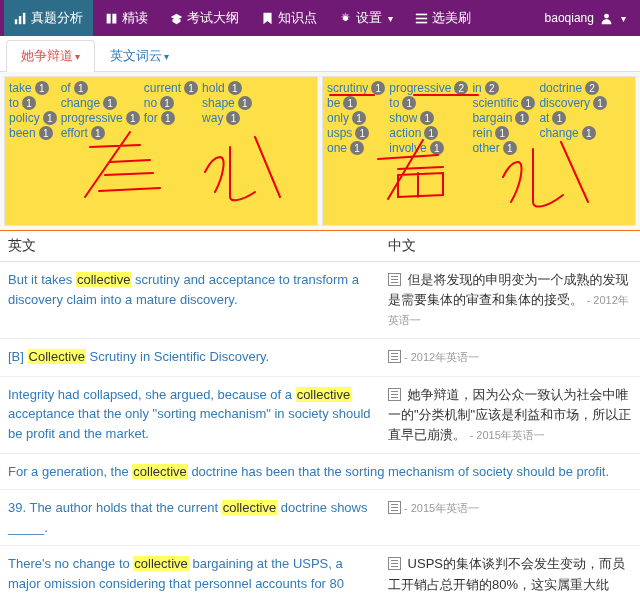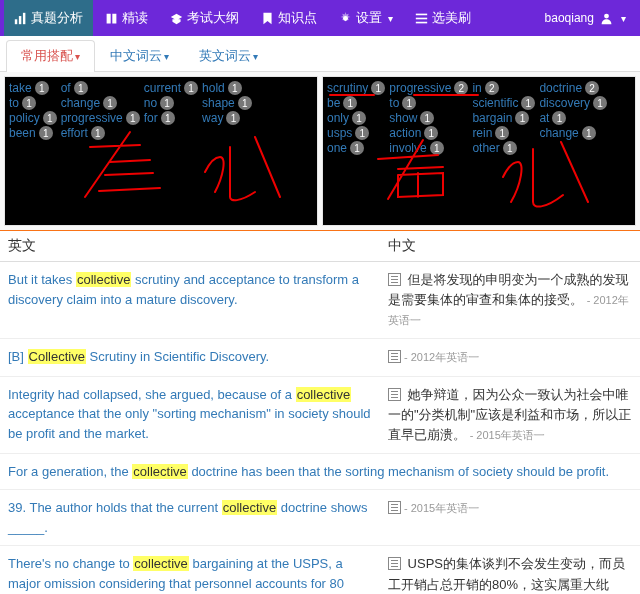--- a/index.html
+++ b/index.html
@@ -1,27 +1,27 @@
 <!DOCTYPE html>
 <html><head>
 <meta charset="utf-8">
 <style>
 *{box-sizing:border-box;margin:0;padding:0}
 body{font-family:-apple-system,"Helvetica Neue",Arial,"Microsoft YaHei",sans-serif;font-size:13px;color:#333;background:#fff;width:640px}
-.topbar{background:#6d28d9;height:36px;display:flex;align-items:center;padding:15px 4px;color:#fff}
+.topbar{background:#701a75;height:36px;display:flex;align-items:center;padding:15px 4px;color:#fff}
 .topbar .nav{display:flex;gap:2px;flex:1}
 .topbar .navitem{display:flex;align-items:center;gap:4px;padding:0 10px;height:36px;cursor:pointer;font-size:13px}
 .topbar .navitem.active{background:#2e6d8a}
 .topbar .user{display:flex;align-items:center;gap:6px;padding:0 10px;font-size:12px}
 .subtabs{display:flex;border-bottom:1px solid #ddd;padding:4px 0 0 6px;gap:0}
 .subtabs .tab{padding:6px 14px;color:#337ab7;cursor:pointer;border:1px solid transparent;border-bottom:none;font-size:13px}
 .subtabs .tab.active{color:#d9534f;border-color:#ddd;border-radius:4px 4px 0 0;background:#fff;margin-bottom:-1px}
 .chev{font-size:10px;margin-left:2px}
 .wordpanes{display:flex;gap:4px;padding:4px;background:#f8f8f8}
-.pane{flex:1;background:#000000;border:1px solid #e5e5e5;padding:4px;position:relative;height:150px;overflow:hidden}
+.pane{flex:1;background:#fde047;border:1px solid #e5e5e5;padding:4px;position:relative;height:150px;overflow:hidden}
 .pane .cols{display:flex;gap:4px}
 .pane .col{display:flex;flex-direction:column;gap:1px;font-size:12px}
 .wline{display:flex;align-items:center;gap:3px;white-space:nowrap}
 .wline .w{color:#337ab7;cursor:pointer}
 .badge{background:#777;color:#fff;border-radius:8px;min-width:14px;height:14px;font-size:10px;display:inline-flex;align-items:center;justify-content:center;padding:0 4px}
 .underline-red{position:absolute;height:2px;background:#e00;border-radius:1px}
 .svghand{position:absolute;pointer-events:none}
 .headerrow{display:flex;border-top:1px solid #f97316;border-bottom:1px solid #ddd;padding:6px 8px;font-size:14px;color:#333}
 .headerrow .hleft{flex:1}
 .headerrow .hright{width:244px}
@@ -87,22 +87,21 @@
       <span>baoqiang</span>
       <svg class="navicon" viewBox="0 0 16 16" fill="#fff">
         <circle cx="8" cy="5" r="3"></circle>
         <path d="M2 15c0-4 3-6 6-6s6 2 6 6z"></path>
       </svg>
       <span class="chev">▾</span>
     </div>
 </div>
 
 <div class="subtabs">
-  <div class="tab active"><span>常用搭配</span><span class="chev">▾</span></div>
-  <div class="tab"><span>中文词云</span><span class="chev">▾</span></div>
+  <div class="tab active"><span>她争辩道</span><span class="chev">▾</span></div>
   <div class="tab"><span>英文词云</span><span class="chev">▾</span></div>
 </div>
 
 <div class="wordpanes">
   <div class="pane">
     <div class="cols" id="leftcols">
         <div class="col">
           <div class="wline">
             <span class="w">take</span>
             <span class="badge">1</span>

